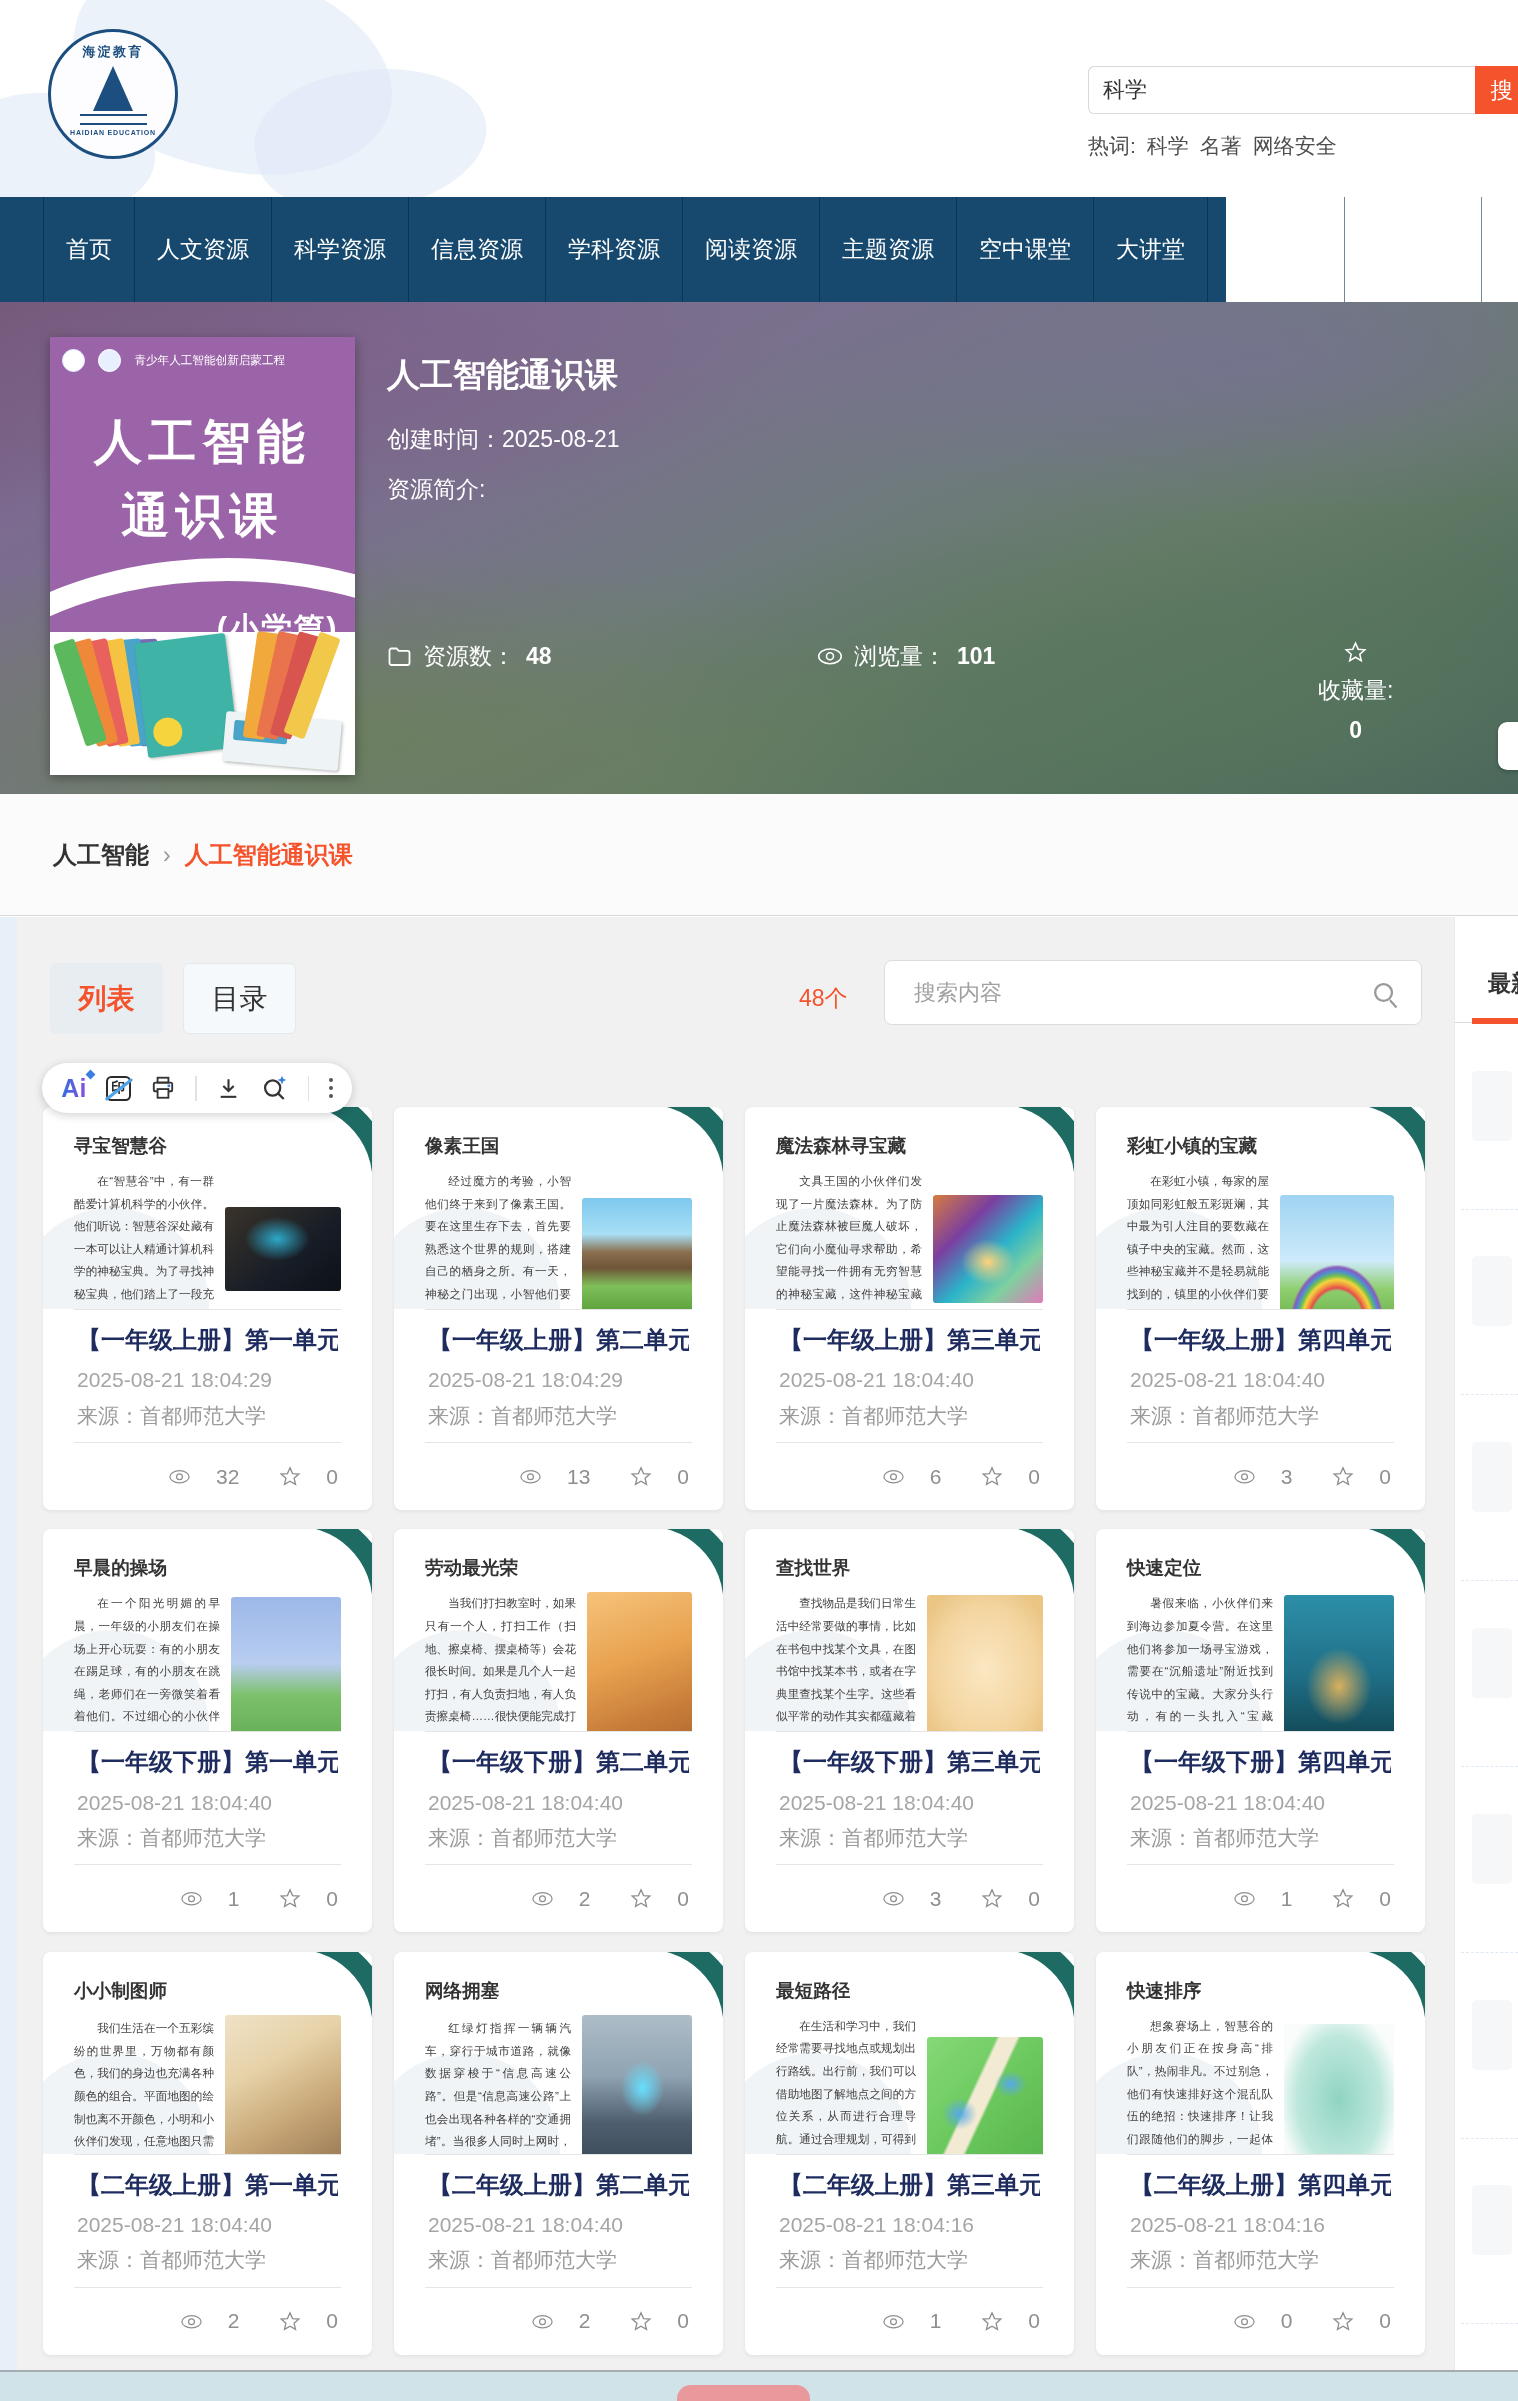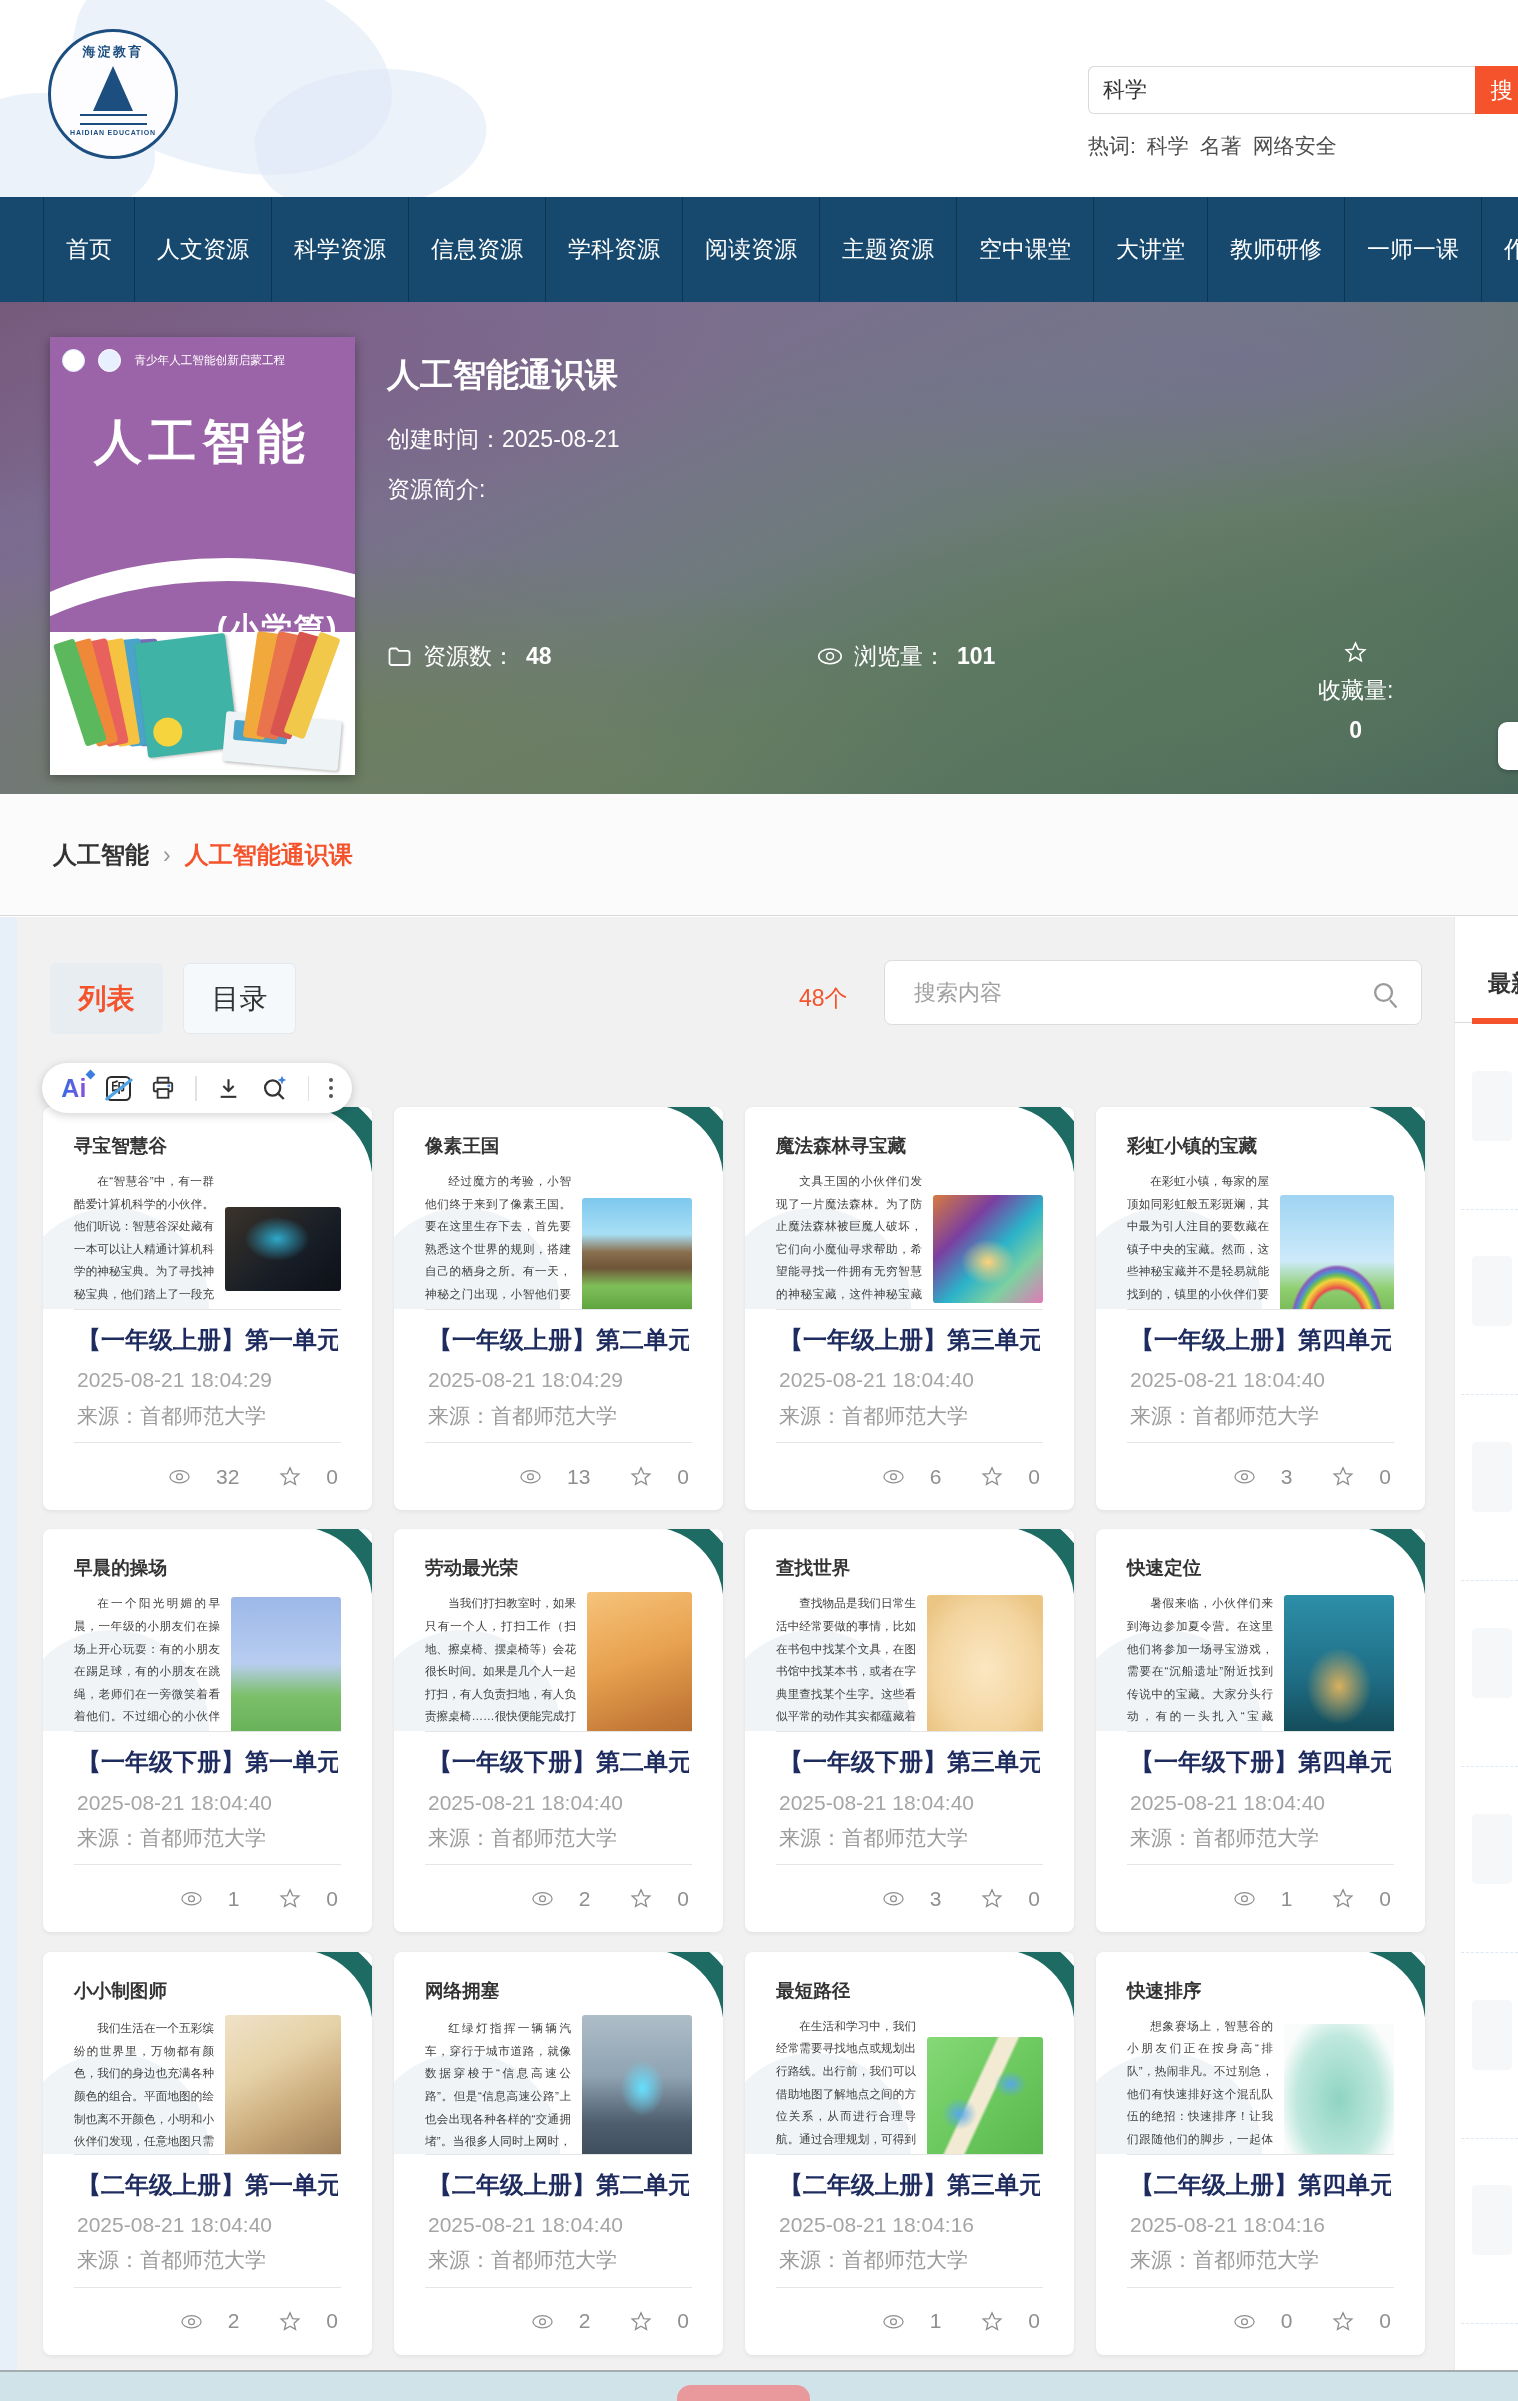--- a/index.html
+++ b/index.html
@@ -17,21 +17,21 @@
   .site-title{position:absolute;left:195px;top:40px;font-family:"DejaVu Serif",serif;font-style:italic;font-weight:bold;
         font-size:59px;color:#1d4d7d;letter-spacing:2.3px;white-space:nowrap;}
   .search-input{position:absolute;left:1088px;top:66px;width:387px;height:48px;box-sizing:border-box;
         border:1.5px solid #d9d9d9;border-radius:6.2px 0 0 6.2px;border-right:none;font-size:22px;color:#333;padding:0 14px;
         font-family:"Liberation Sans",sans-serif;outline:none;background:#fff;}
   .search-btn{position:absolute;left:1475px;top:66px;width:93px;height:48px;background:#f4532c;color:#fff;
         font-size:22.5px;border:none;text-align:left;padding:0 0 0 15.5px;font-family:"Liberation Sans",sans-serif;}
   .hotwords{position:absolute;left:1088px;top:132px;font-size:21px;color:#4d4d4d;}
   .hotwords span{margin-right:11px;}
   
-  .nav{position:absolute;left:0;top:197px;width:1518px;height:105px;background:#17496e;display:flex;padding-left:43px;box-sizing:border-box;}
+  .nav{position:absolute;left:0;top:197px;width:1226px;height:105px;background:#17496e;display:flex;padding-left:43px;box-sizing:border-box;}
   .nav-item{height:105px;line-height:105px;padding:0 22px;font-size:23px;color:#fff;white-space:nowrap;
         border-left:0.8px solid rgba(5,35,60,.55);flex-shrink:0;}
   
   .hero{position:absolute;left:0;top:302px;width:1518px;height:492px;overflow:hidden;
     background:
       radial-gradient(55% 50% at 12% 12%, rgba(125,95,135,.85), rgba(0,0,0,0) 70%),
       radial-gradient(50% 45% at 82% 12%, rgba(120,112,150,.7), rgba(0,0,0,0) 70%),
       radial-gradient(55% 55% at 78% 80%, rgba(88,118,92,.8), rgba(0,0,0,0) 70%),
       radial-gradient(60% 55% at 22% 88%, rgba(108,128,88,.8), rgba(0,0,0,0) 70%),
       linear-gradient(155deg,#6e5570 0%,#7c6b90 18%,#79718c 34%,#6f7a7e 50%,#657c68 66%,#55725f 82%,#47645c 100%);}
@@ -156,20 +156,21 @@
 
   <div class="hero">
     <div class="cover">
       <div class="cover-head">
         <div class="c-logo"></div>
         <div class="c-logo b"></div>
         <span>青少年人工智能创新启蒙工程</span>
       </div>
       <div class="cover-title">
         <div>人工智能</div>
+        <div>通识课</div>
       </div>
       <div class="cover-bottomwhite"></div>
       <div class="cover-wave"></div>
       <div class="cover-sub">(小学篇)</div>
       <div class="books" id="book-fan">
           <div class="sp" style="left: 88px; background: rgb(122, 107, 181); transform: rotate(-3deg);"></div>
           <div class="sp" style="left: 74px; background: rgb(74, 163, 200); transform: rotate(-6deg);"></div>
           <div class="sp" style="left: 60px; background: rgb(245, 194, 66); transform: rotate(-9deg);"></div>
           <div class="sp" style="left: 46px; background: rgb(232, 97, 92); transform: rotate(-12deg);"></div>
           <div class="sp" style="left: 33px; background: rgb(240, 136, 58); transform: rotate(-15deg);"></div>

